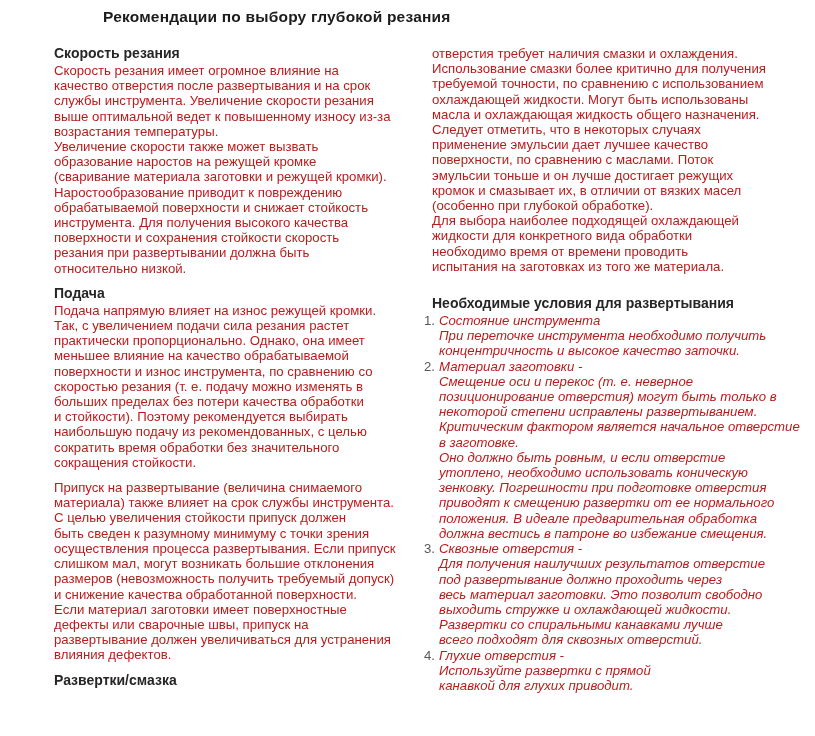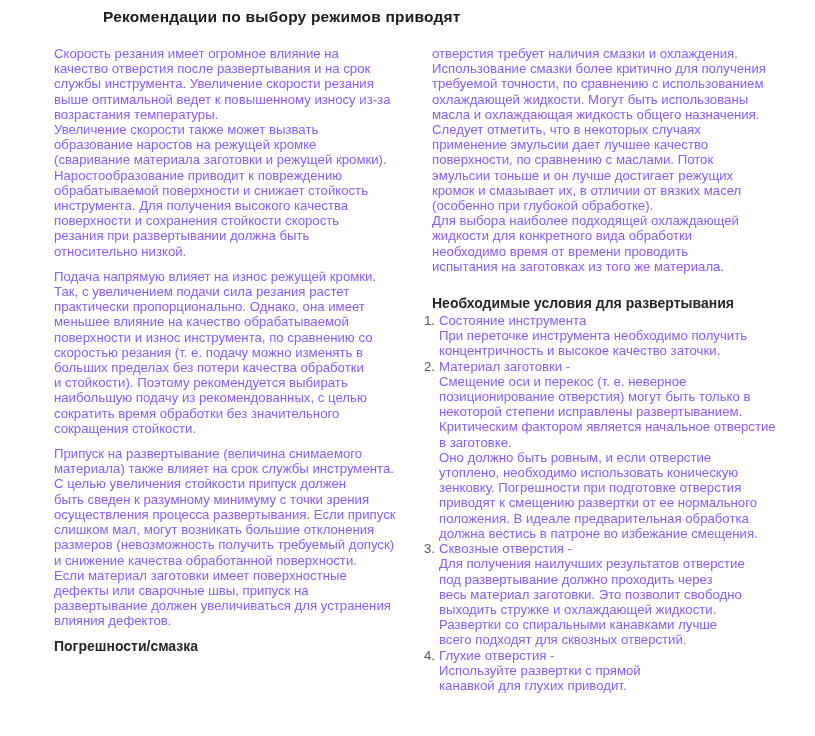--- a/index.html
+++ b/index.html
@@ -35,67 +35,70 @@
     font-size: 14px;
     line-height: 15px;
     font-weight: bold;
     color: #262626;
     white-space: pre;
   }
   .body-text {
     margin: 0;
     font-size: 13.2px;
     line-height: 15.2px;
-    color: #8b5cf6;
+    color: #b91c1c;
     white-space: pre;
   }
   
   .col-right .indented { margin-left: 8px; }
   .sec-conditions { margin-top: 22px; }
   .num-list { margin-top: 0; }
   .num-item { display: flex; }
   .num-item .item-num {
     flex: none;
     width: 15px;
     font-size: 13.2px;
     line-height: 15.2px;
     color: #585858;
     white-space: pre;
   }
   .num-item .item-text {
     flex: none;
+    font-style: italic;
   }
 </style>
 </head>
 <body>
 
 <div class="page">
 
-  <h1 class="doc-title">Рекомендации по выбору режимов приводят</h1>
+  <h1 class="doc-title">Рекомендации по выбору глубокой резания</h1>
 
   <div class="col col-left">
 
     <section class="sec">
+      <h2 class="sec-heading">Скорость резания</h2>
       <p class="body-text">Скорость резания имеет огромное влияние на
 качество отверстия после развертывания и на срок
 службы инструмента. Увеличение скорости резания
 выше оптимальной ведет к повышенному износу из-за
 возрастания температуры.
 Увеличение скорости также может вызвать
 образование наростов на режущей кромке
 (сваривание материала заготовки и режущей кромки).
 Наростообразование приводит к повреждению
 обрабатываемой поверхности и снижает стойкость
 инструмента. Для получения высокого качества
 поверхности и сохранения стойкости скорость
 резания при развертывании должна быть
 относительно низкой.</p>
     </section>
 
     <section class="sec">
+      <h2 class="sec-heading">Подача</h2>
       <p class="body-text">Подача напрямую влияет на износ режущей кромки.
 Так, с увеличением подачи сила резания растет
 практически пропорционально. Однако, она имеет
 меньшее влияние на качество обрабатываемой
 поверхности и износ инструмента, по сравнению со
 скоростью резания (т. е. подачу можно изменять в
 больших пределах без потери качества обработки
 и стойкости). Поэтому рекомендуется выбирать
 наибольшую подачу из рекомендованных, с целью
 сократить время обработки без значительного
@@ -111,21 +114,21 @@
 слишком мал, могут возникать большие отклонения
 размеров (невозможность получить требуемый допуск)
 и снижение качества обработанной поверхности.
 Если материал заготовки имеет поверхностные
 дефекты или сварочные швы, припуск на
 развертывание должен увеличиваться для устранения
 влияния дефектов.</p>
     </section>
 
     <section class="sec sec-cooling">
-      <h2 class="sec-heading">Погрешности/смазка</h2>
+      <h2 class="sec-heading">Развертки/смазка</h2>
     </section>
 
   </div>
 
   <div class="col col-right">
 
     <p class="body-text indented">отверстия требует наличия смазки и охлаждения.
 Использование смазки более критично для получения
 требуемой точности, по сравнению с использованием
 охлаждающей жидкости. Могут быть использованы

